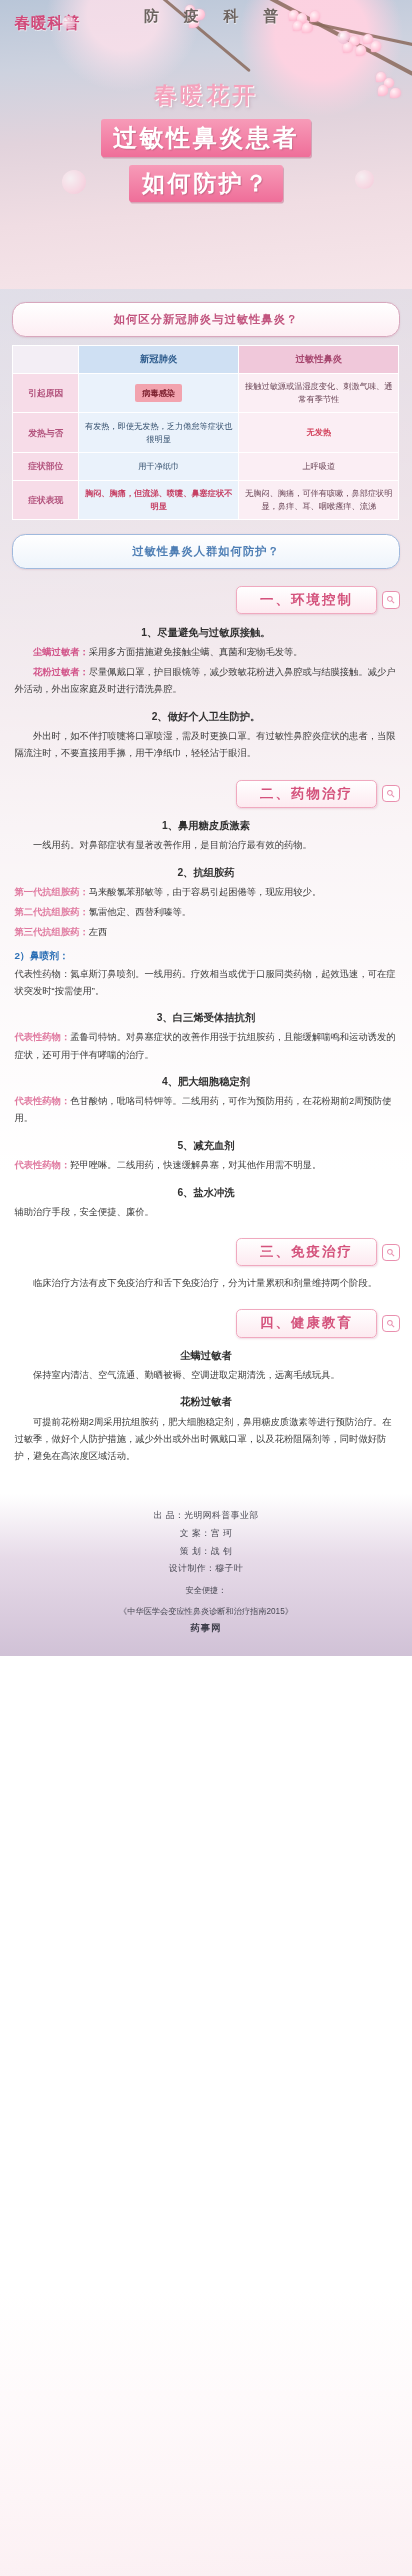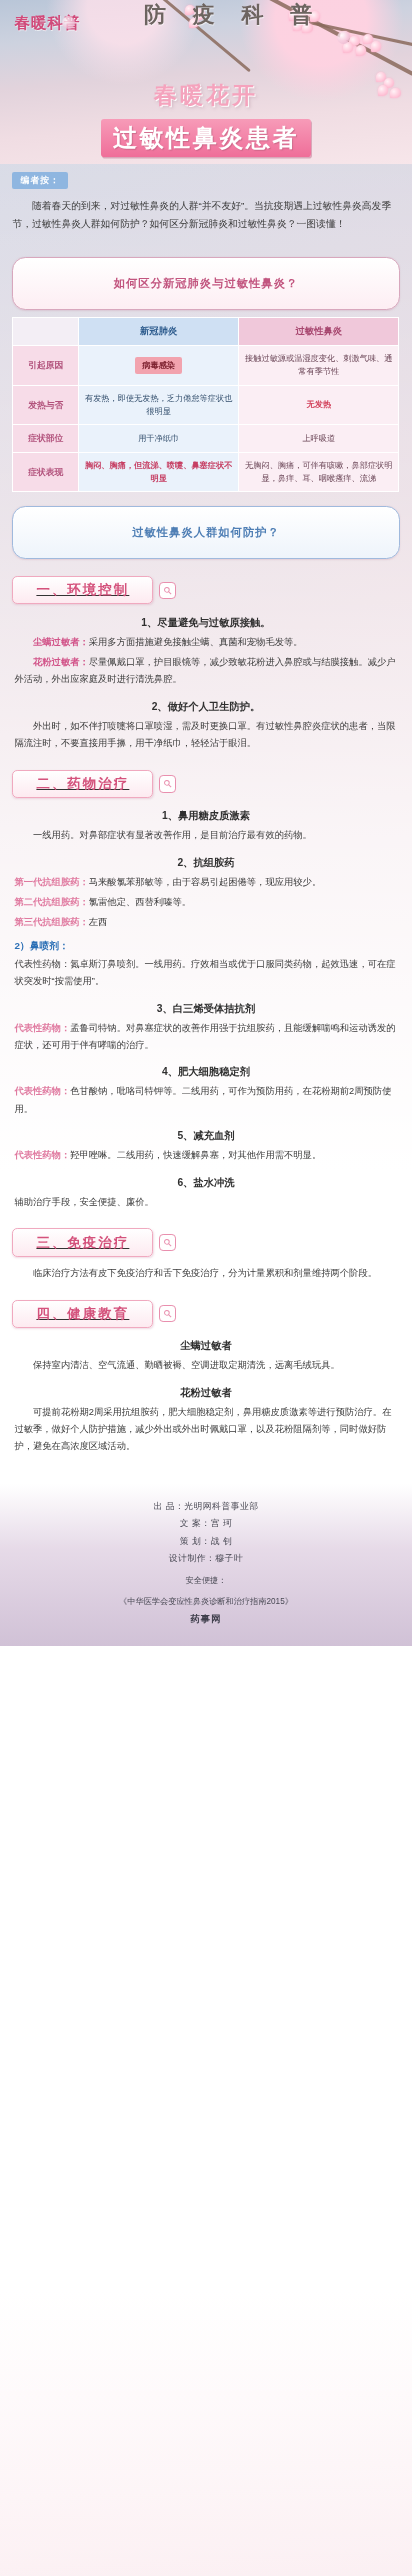--- a/index.html
+++ b/index.html
@@ -16,21 +16,21 @@
     min-height: 2793px;
     background:
       linear-gradient(180deg, rgba(255,255,255,0) 0%, rgba(255,255,255,0.35) 18%, rgba(255,255,255,0.75) 30%, #ffffff 42%, #ffffff 82%, rgba(252,240,243,0.9) 92%, rgba(240,228,236,1) 100%),
       linear-gradient(160deg, #cfd8e6 0%, #e7d4dc 25%, #f3dde3 45%, #ffffff 60%, #ffffff 85%, #e9dce6 100%);
     overflow: hidden;
   }
 
   
   .header {
     position: relative;
-    height: 164px;
+    height: 289px;
     overflow: hidden;
   }
   .header-bg {
     position: absolute;
     inset: 0;
     background:
       radial-gradient(circle at 78% 12%, rgba(255,210,225,0.95) 0 46px, rgba(255,210,225,0) 82px),
       radial-gradient(circle at 30% 5%, rgba(255,225,235,0.8) 0 36px, rgba(255,225,235,0) 77px),
       linear-gradient(175deg, #b9c6d8 0%, #cdd2df 22%, #e2d3dc 45%, #f0dde3 70%, #f7e6ea 100%);
   }
@@ -57,22 +57,22 @@
     position:absolute; left:14.4px; top:10.3px;
     width: 93px; height: 27px;
     display:flex; align-items:center;
   }
   .logo-mark {
     font-size: 15.5px; color:#d14a7a; letter-spacing:1px;
     font-family: "DejaVu Sans", sans-serif; font-weight:bold;
     text-shadow: 0.5px 0.5px 0 rgba(255,255,255,.6);
   }
   .header-kicker {
-    position:absolute; left:144px; top:0;
-    font-size: 22px; letter-spacing: 10.3px; color:#6d6460;
+    position:absolute; left:144px; top:7px;
+    font-size: 15px; letter-spacing: 10.3px; color:#6d6460;
     font-weight: bold;
     text-shadow: 0.5px 0.5px 1px rgba(255,255,255,.7);
   }
   .title-block {
     position:absolute;
     left: 0; right:0; top: 80px;
     text-align:center;
   }
   .title-main {
     font-size: 23px;
@@ -131,21 +131,21 @@
     text-indent: 2em;
   }
 
   
   .sec-title {
     margin: 13.4px 12.4px 7.2px 12.4px;
     border: 1px solid #d8a7bd;
     border-radius: 13.4px;
     background: linear-gradient(180deg,#ffffff 0%, #fdeef3 100%);
     text-align:center;
-    padding: 18px 0;
+    padding: 9px 0;
     font-size: 11.3px;
     font-weight:bold;
     color:#c2557f;
     letter-spacing: 1px;
     box-shadow: 0 0.5px 1.5px rgba(200,150,170,.3);
   }
   .sec-title.blue {
     border-color:#9fb9dd;
     color:#4f7fb5;
     background: linear-gradient(180deg,#ffffff 0%, #eef4fb 100%);
@@ -187,22 +187,21 @@
   }
   .txt-red { color:#d2405a; font-weight:bold; }
   .txt-pinkbold { color:#c63f63; font-weight:bold; }
 
   
   .big-head {
     margin: 17.5px 12.4px 8.2px 12.4px;
     position: relative;
     display:flex;
     align-items:center;
-    justify-content:flex-start;
-    text-decoration:underline;
+    justify-content:flex-end;
   }
   .big-head .box {
     border: 1.5px solid #f0a9bf;
     border-radius: 5.2px;
     background: linear-gradient(180deg,#fff 0%, #fdeaf0 100%);
     padding: 4.1px 23px;
     font-size: 13.4px;
     font-weight:bold;
     color:#d4527c;
     letter-spacing: 2.1px;
@@ -328,24 +327,20 @@
     </div>
     <div class="header-kicker">防 疫 科 普</div>
 
     <div class="title-block">
       <div class="title-main">春暖花开</div>
       <div><span class="title-hl">过敏性鼻炎患者</span></div>
       <div><span class="title-hl2">如何防护？</span></div>
     </div>
   </div>
 
-  <div class="editor-note">
-    <span class="editor-label">编者按：</span>
-    <div class="editor-body">随着春天的到来，对过敏性鼻炎的人群“并不友好”。当抗疫期遇上过敏性鼻炎高发季节，过敏性鼻炎人群如何防护？如何区分新冠肺炎和过敏性鼻炎？一图读懂！</div>
-  </div>
 
   <div class="sec-title">如何区分新冠肺炎与过敏性鼻炎？</div>
 
   <table class="cmp-table">
     <thead>
       <tr>
         <th class="corner"></th>
         <th class="h-covid">新冠肺炎</th>
         <th class="h-allergy">过敏性鼻炎</th>
       </tr>

